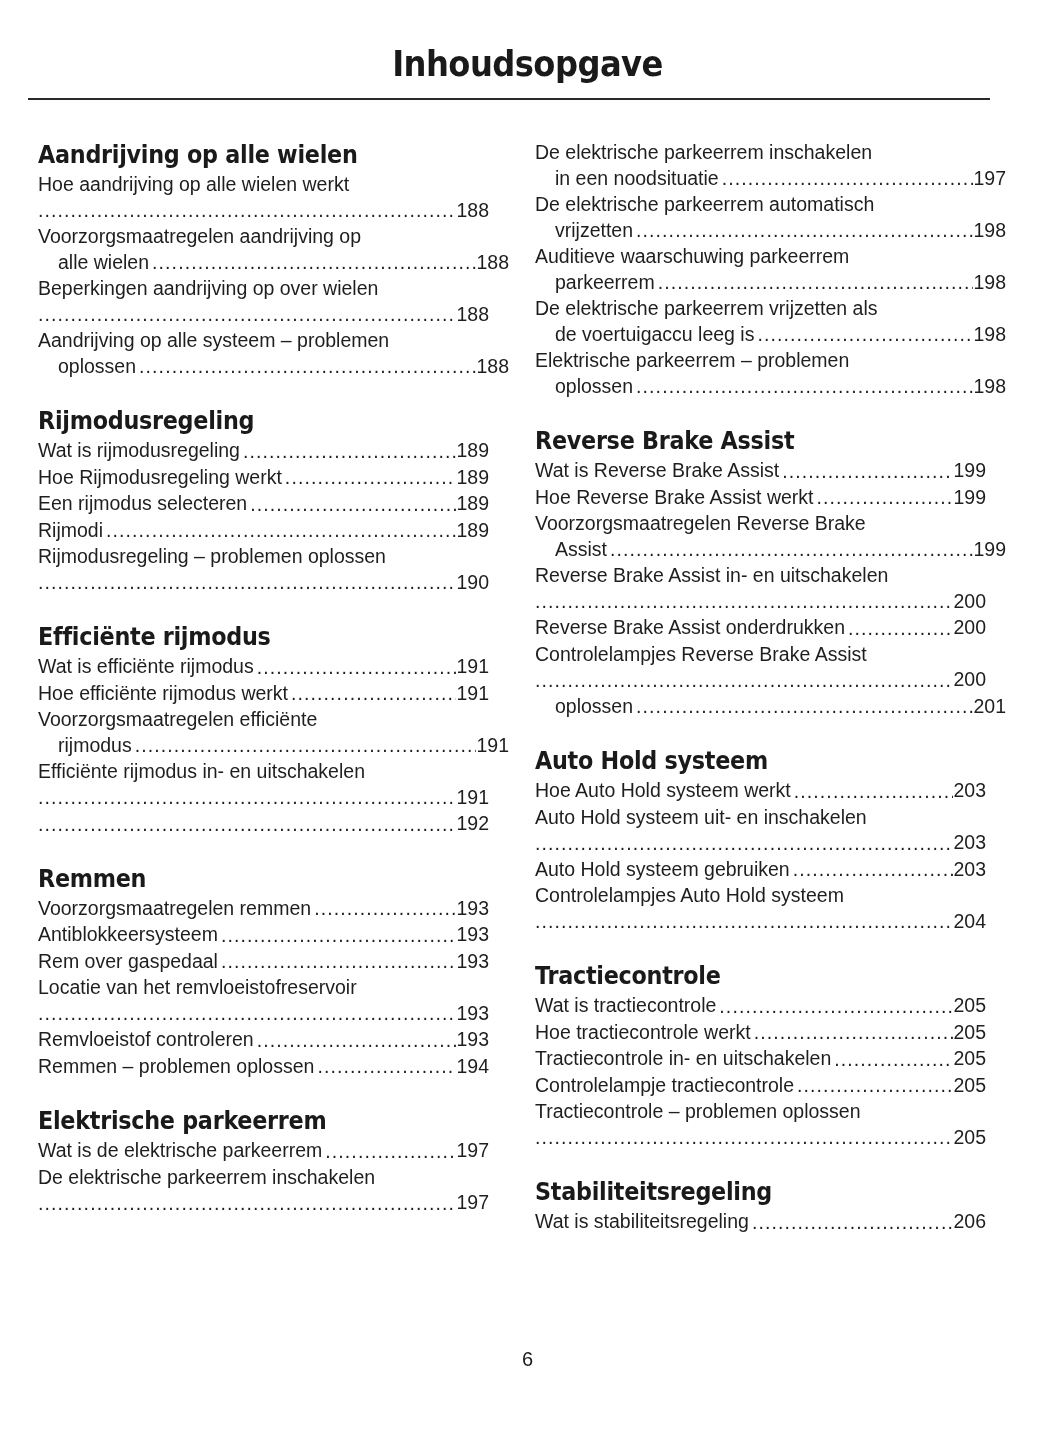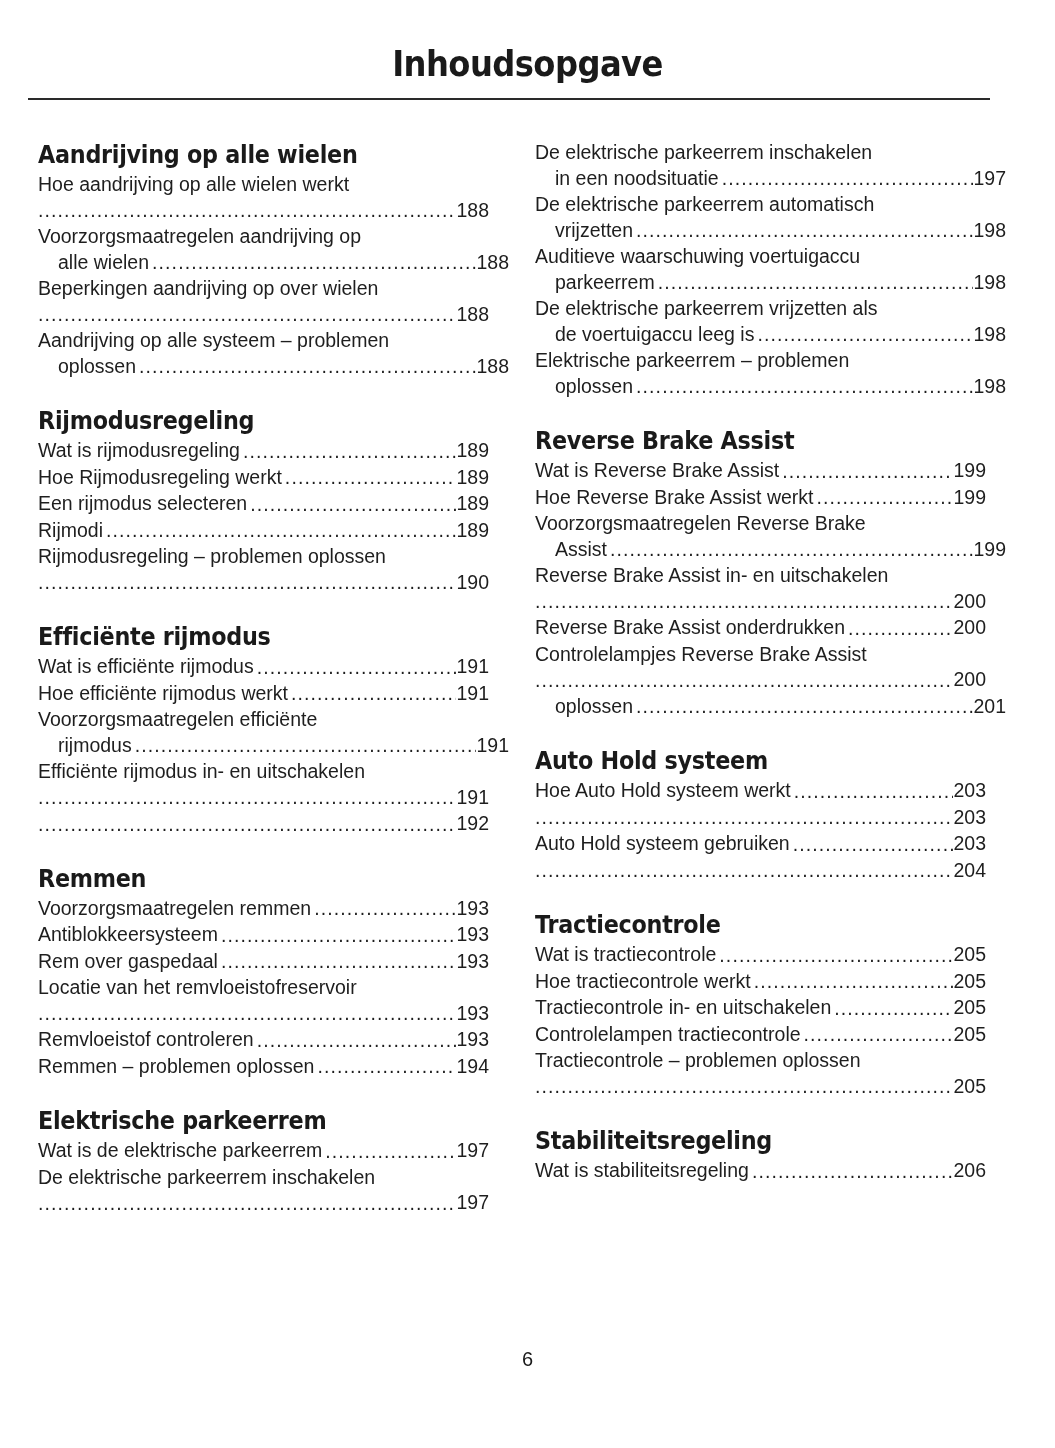--- a/index.html
+++ b/index.html
@@ -328,21 +328,21 @@
       </div>
       <div class="toc-entry">
         <span class="entry-head">De elektrische parkeerrem automatisch</span>
         <div class="entry-tail indented">
           <span class="tail-text">vrijzetten</span>
           <span class="leader">.........................................................................................</span>
           <span class="page-no">198</span>
         </div>
       </div>
       <div class="toc-entry">
-        <span class="entry-head">Auditieve waarschuwing voertuigaccu</span>
+        <span class="entry-head">Auditieve waarschuwing parkeerrem</span>
         <div class="entry-tail indented">
           <span class="tail-text">parkeerrem</span>
           <span class="leader">.........................................................................................</span>
           <span class="page-no">198</span>
         </div>
       </div>
       <div class="toc-entry">
         <span class="entry-head">De elektrische parkeerrem vrijzetten als</span>
         <div class="entry-tail indented">
           <span class="tail-text">de voertuigaccu leeg is</span>
@@ -413,34 +413,36 @@
       </div>
       <div class="section-heading">Auto Hold systeem</div>
       <div class="toc-entry">
         <div class="entry-tail">
           <span class="tail-text">Hoe Auto Hold systeem werkt</span>
           <span class="leader">.........................................................................................</span>
           <span class="page-no">203</span>
         </div>
       </div>
       <div class="toc-entry">
+        <span class="entry-head">Auto Hold systeem uit- en inschakelen</span>
         <div class="entry-tail">
           <span class="tail-text"></span>
           <span class="leader">.........................................................................................</span>
           <span class="page-no">203</span>
         </div>
       </div>
       <div class="toc-entry">
         <div class="entry-tail">
           <span class="tail-text">Auto Hold systeem gebruiken</span>
           <span class="leader">.........................................................................................</span>
           <span class="page-no">203</span>
         </div>
       </div>
       <div class="toc-entry">
+        <span class="entry-head">Controlelampjes Auto Hold systeem</span>
         <div class="entry-tail">
           <span class="tail-text"></span>
           <span class="leader">.........................................................................................</span>
           <span class="page-no">204</span>
         </div>
       </div>
       <div class="section-heading">Tractiecontrole</div>
       <div class="toc-entry">
         <div class="entry-tail">
           <span class="tail-text">Wat is tractiecontrole</span>
@@ -457,21 +459,21 @@
       </div>
       <div class="toc-entry">
         <div class="entry-tail">
           <span class="tail-text">Tractiecontrole in- en uitschakelen</span>
           <span class="leader">.........................................................................................</span>
           <span class="page-no">205</span>
         </div>
       </div>
       <div class="toc-entry">
         <div class="entry-tail">
-          <span class="tail-text">Controlelampen tractiecontrole</span>
+          <span class="tail-text">Controlelampje tractiecontrole</span>
           <span class="leader">.........................................................................................</span>
           <span class="page-no">205</span>
         </div>
       </div>
       <div class="toc-entry">
         <span class="entry-head">Tractiecontrole – problemen oplossen</span>
         <div class="entry-tail">
           <span class="tail-text"></span>
           <span class="leader">.........................................................................................</span>
           <span class="page-no">205</span>

